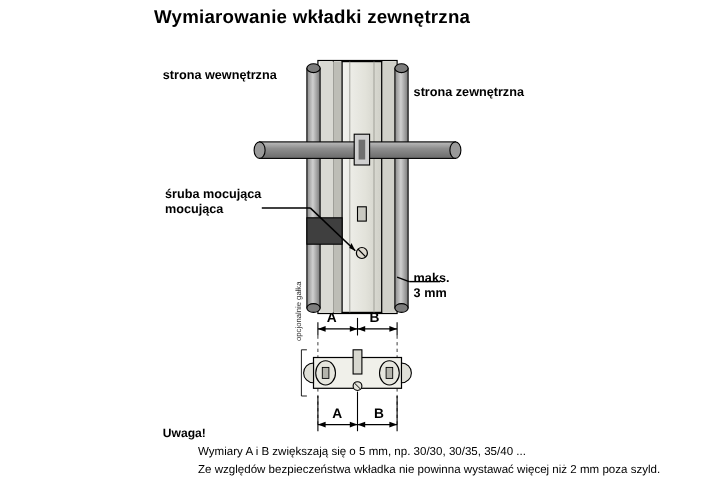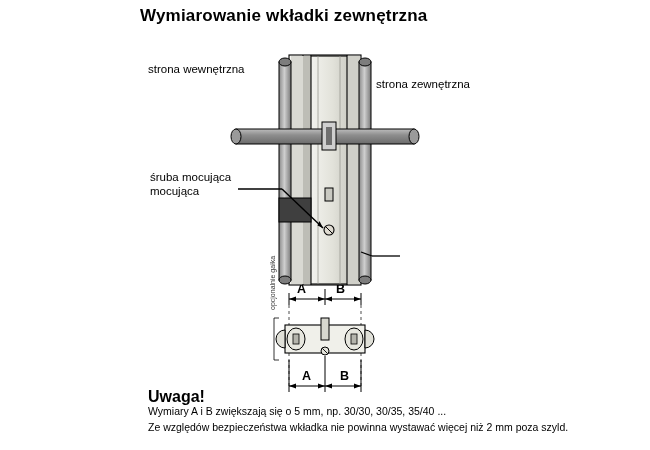--- a/index.html
+++ b/index.html
@@ -26,44 +26,44 @@
     left: 140px;
     top: 6px;
     width: 420px;
     font-size: 17px;
     font-weight: bold;
     letter-spacing: 0.2px;
   }
   .lbl {
     position: absolute;
     font-size: 11.5px;
-    font-weight: normal;
+    font-weight: bold;
     line-height: 14px;
   }
   .lbl-inner { left: 148px; top: 62px; }
   .lbl-outer { left: 376px; top: 77px; }
   .lbl-screw { left: 150px; top: 170px; width: 120px; }
   .lbl-max   { left: 376px; top: 246px; width: 60px; }
 
   .note-head {
     position: absolute;
     left: 148px;
     top: 388px;
-    font-size: 16px;
+    font-size: 11px;
     font-weight: bold;
   }
   .note-lines {
     position: absolute;
     left: 148px;
     top: 404px;
     width: 470px;
     font-size: 10.5px;
     line-height: 15.5px;
   }
-  .note-lines div { white-space: nowrap; }
+  .note-lines div { white-space: nowrap; margin-left: 32px; }
 
   
   .dim-letter {
     position: absolute;
     font-size: 12.5px;
     font-weight: bold;
   }
   .dimA1 { left: 297px; top: 282px; }
   .dimB1 { left: 336px; top: 282px; }
   .dimA2 { left: 302px; top: 369px; }
@@ -90,20 +90,24 @@
   <div class="title">Wymiarowanie wkładki zewnętrzna</div>
 
   <div class="lbl lbl-inner">strona wewnętrzna</div>
   <div class="lbl lbl-outer">strona zewnętrzna</div>
 
   <div class="lbl lbl-screw">
     <span>śruba mocująca</span><br>
     <span>mocująca</span>
   </div>
 
+  <div class="lbl lbl-max">
+    <span>maks.</span><br>
+    <span>3 mm</span>
+  </div>
 
   <div class="dim-letter dimA1">A</div>
   <div class="dim-letter dimB1">B</div>
   <div class="dim-letter dimA2">A</div>
   <div class="dim-letter dimB2">B</div>
 
   <div class="opcja">opcjonalnie gałka</div>
 
   <svg width="650" height="450" viewBox="0 0 650 450">
     <defs>

